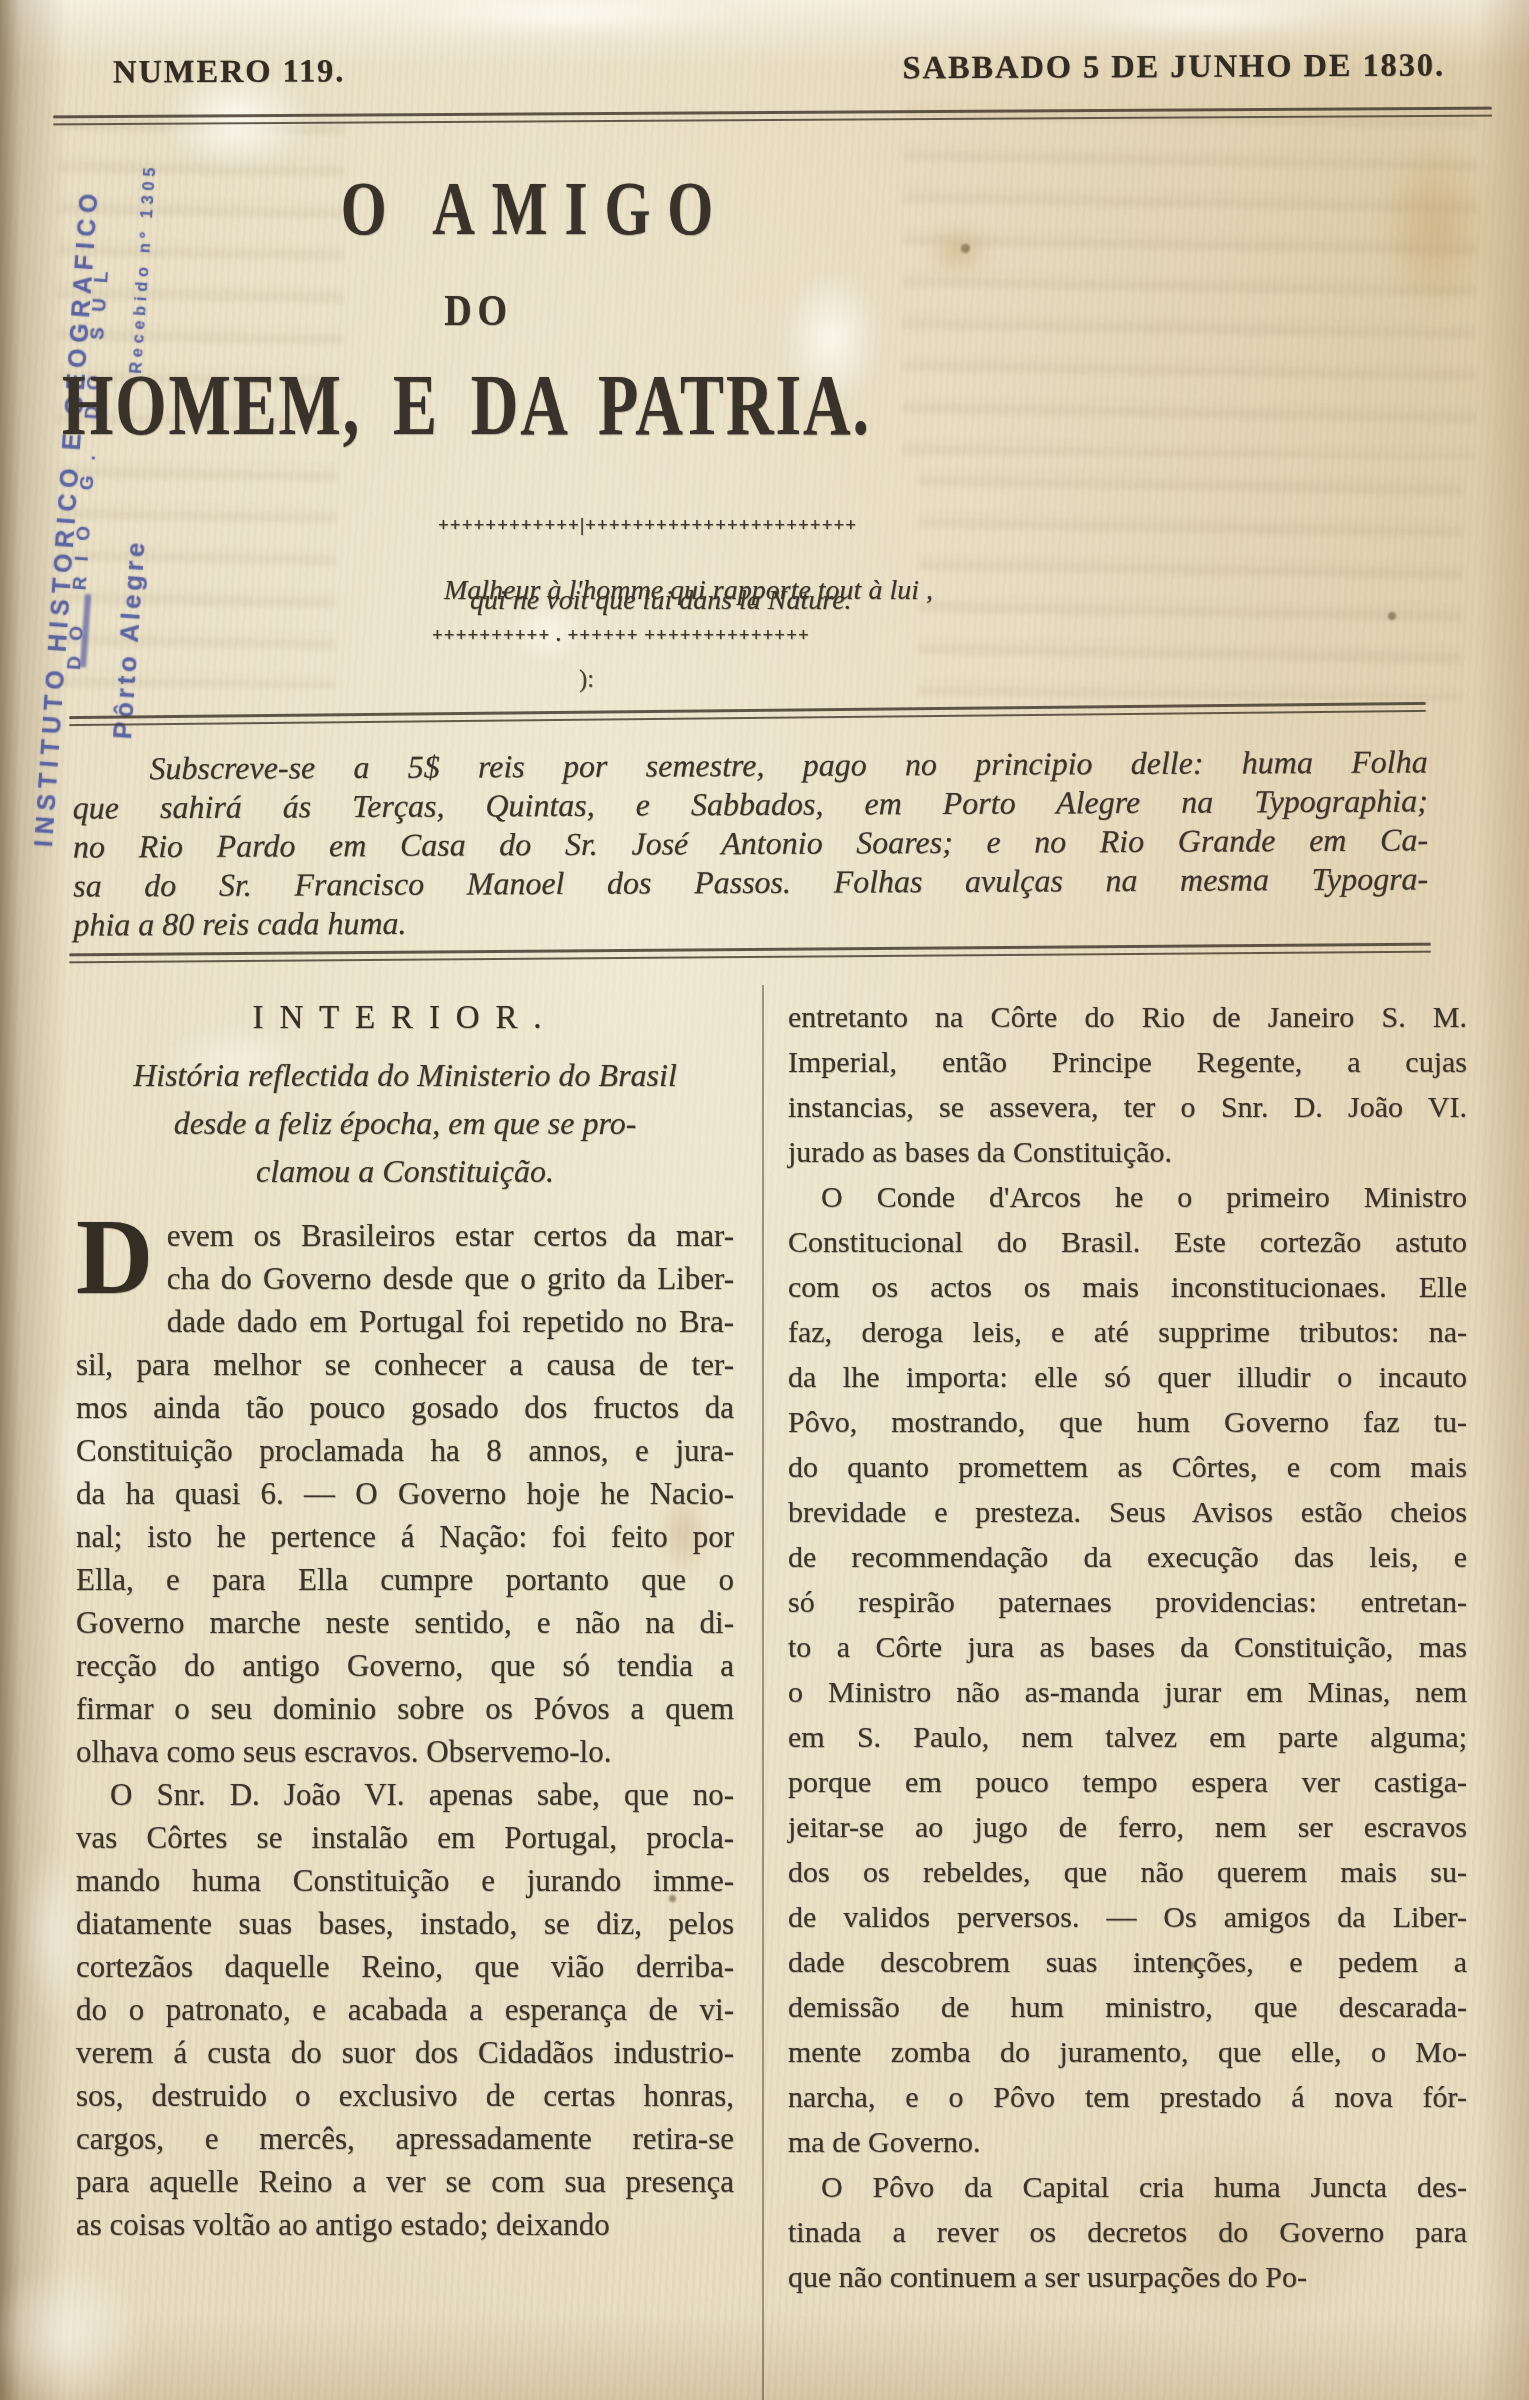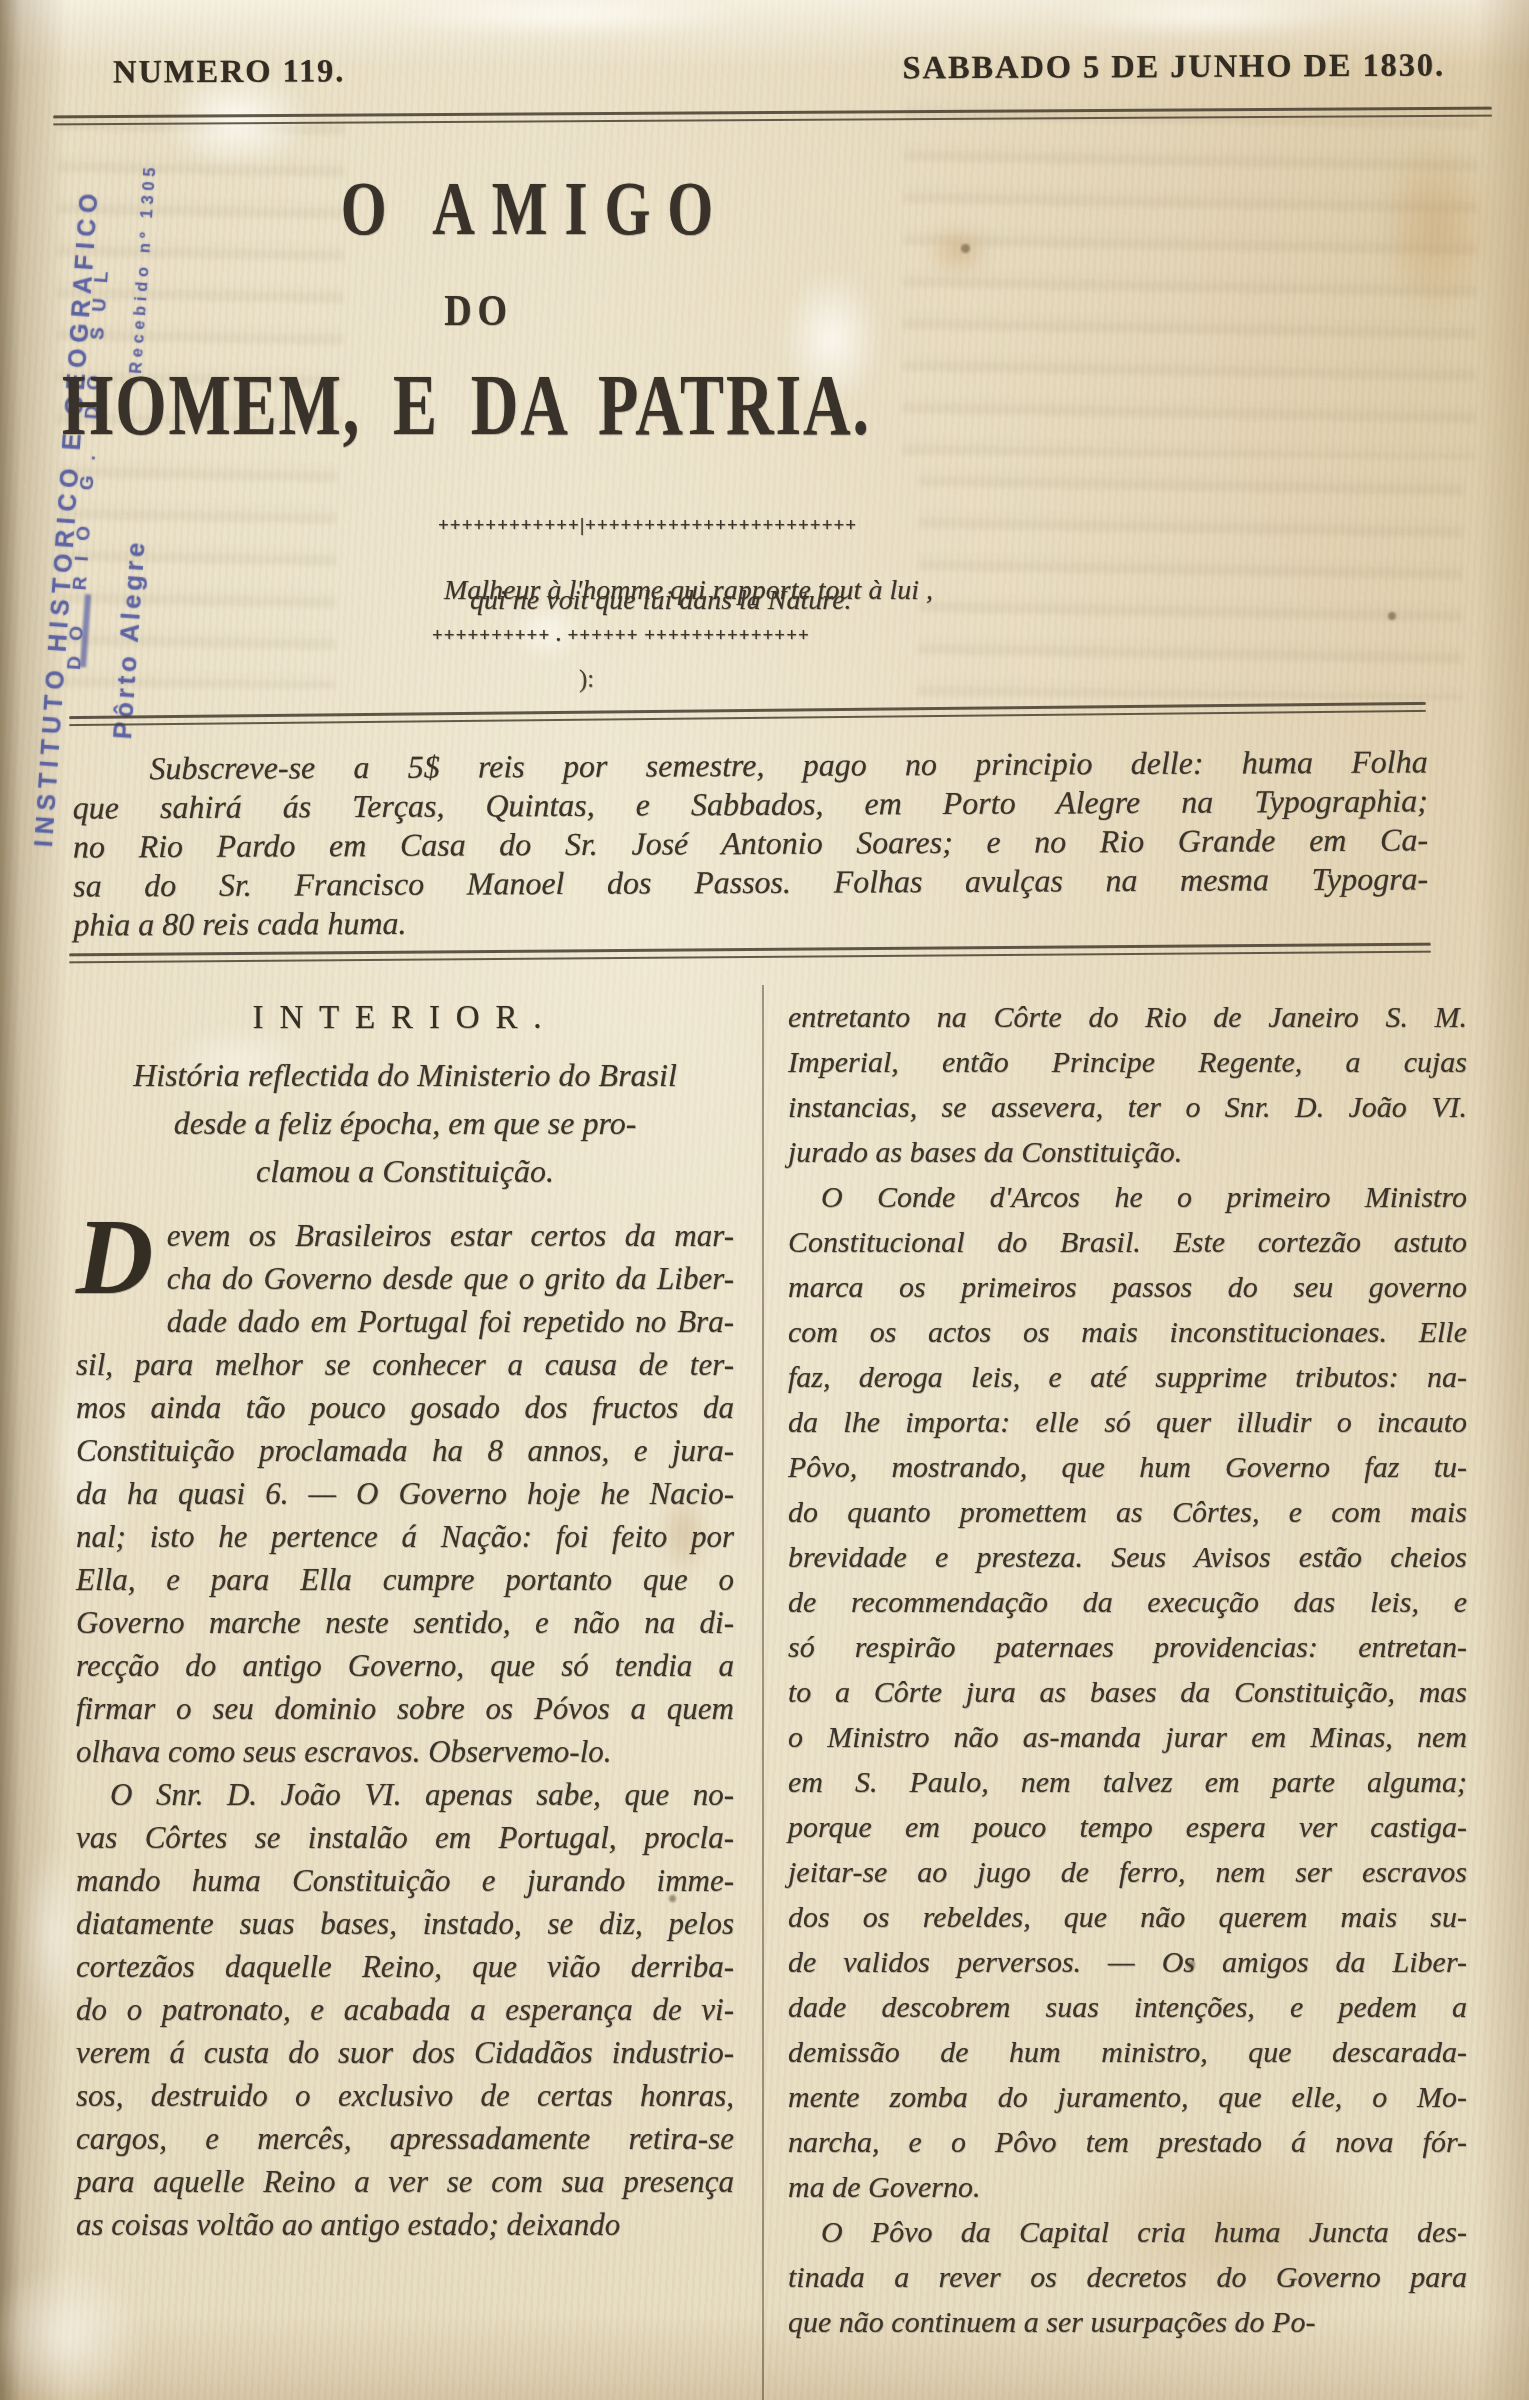--- a/index.html
+++ b/index.html
@@ -85,21 +85,21 @@
   .center-lines .tline, .center-lines .tline-end { text-align: center; text-align-last: center; }
   .indent .tline:first-child { text-indent: 1.1em; }
 
   
   .col-divider { position: absolute; top: 985px; left: 762px; width: 1.9px; height: 1416px;
     background: rgba(75,63,45,0.5); filter: blur(0.5px); }
   .col-left  { position: absolute; top: 996px; left: 76px;  width: 658px; font-size: 31px;  line-height: 43px; }
   .col-right { position: absolute; top: 994px; left: 788px; width: 679px; font-size: 30px; line-height: 45px; }
   .section-heading { text-align: center; font-size: 33px; letter-spacing: 0.48em; margin-bottom: 12px; color: #352e25; }
   .subtitle { font-style: italic; font-size: 32px; line-height: 48px; margin-bottom: 19px; }
-  .para { margin: 0; font-style: italic; }
+  .para { margin: 0; }
   .dropcap { float: left; font-weight: bold; font-size: 107px; line-height: 78px;
     height: 86px; padding: 3.8px 13.4px 0 0; color: #342d24; }
 </style>
 </head>
 <body>
 
 <div class="page">
 
   <div class="ghost" style="left:903px; top:84px;  width:574px; height:373px;"></div>
   <div class="ghost" style="left:57px;  top:110px; width:287px; height:315px;"></div>
@@ -213,21 +213,20 @@
   <div class="col-right ink">
     <div class="para">
         <div class="tline">entretanto na Côrte do Rio de Janeiro S. M.</div>
         <div class="tline">Imperial, então Principe Regente, a cujas</div>
         <div class="tline">instancias, se assevera, ter o Snr. D. João VI.</div>
         <div class="tline tline-end">jurado as bases da Constituição.</div>
       </div>
     <div class="para indent">
         <div class="tline">O Conde d'Arcos he o primeiro Ministro</div>
         <div class="tline">Constitucional do Brasil. Este cortezão astuto</div>
-        <div class="tline">marca os primeiros passos do seu governo</div>
         <div class="tline">com os actos os mais inconstitucionaes. Elle</div>
         <div class="tline">faz, deroga leis, e até supprime tributos: na-</div>
         <div class="tline">da lhe importa: elle só quer illudir o incauto</div>
         <div class="tline">Pôvo, mostrando, que hum Governo faz tu-</div>
         <div class="tline">do quanto promettem as Côrtes, e com mais</div>
         <div class="tline">brevidade e presteza. Seus Avisos estão cheios</div>
         <div class="tline">de recommendação da execução das leis, e</div>
         <div class="tline">só respirão paternaes providencias: entretan-</div>
         <div class="tline">to a Côrte jura as bases da Constituição, mas</div>
         <div class="tline">o Ministro não as-manda jurar em Minas, nem</div>

